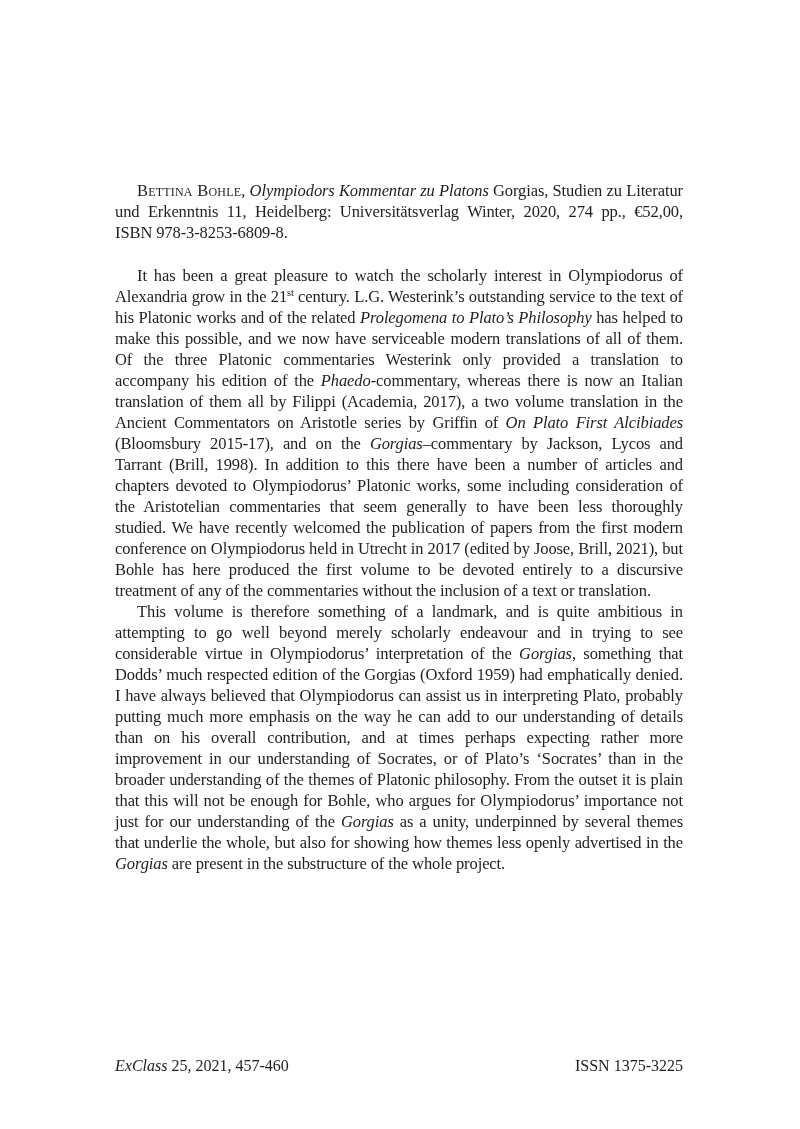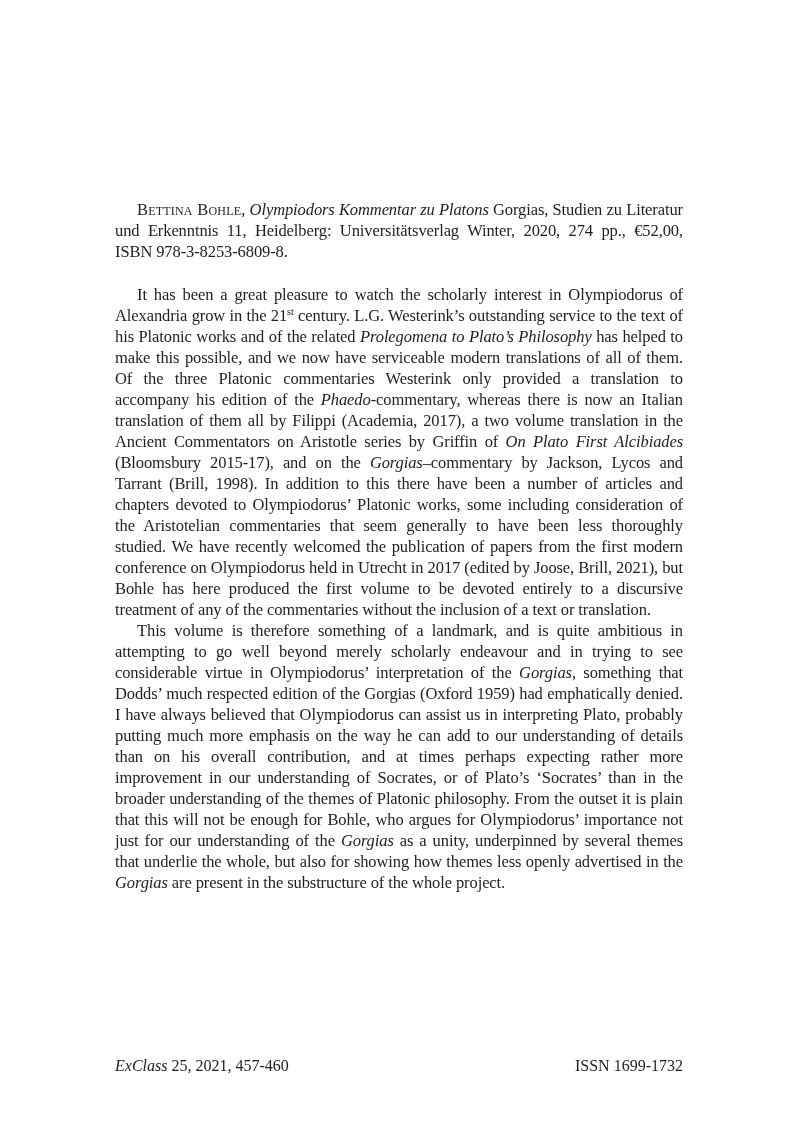--- a/index.html
+++ b/index.html
@@ -10,21 +10,21 @@
     height: 1129px;
     background: #ffffff;
     margin: 0 auto;
     font-family: "Liberation Serif", serif;
     color: #1e1e1e;
     overflow: hidden;
   }
   .text-col {
     position: absolute;
     left: 115px;
-    top: 199px;
+    top: 180px;
     width: 568px;
     font-family: Liberation Serif, serif;
   }
   .citation, .para {
     font-size: 16.5px;
     line-height: 21px;
     text-align: justify;
     text-indent: 22px;
     letter-spacing: -0.1px;
     hyphens: none;
@@ -53,15 +53,15 @@
 <div class="page">
   <div class="text-col">
     <p class="citation"><span class="sc">Bettina Bohle</span><span>, </span><span class="it">Olympiodors Kommentar zu Platons</span><span> Gorgias, Studien zu Literatur und Erkenntnis 11, Heidelberg: Universitätsverlag Winter, 2020, 274 pp., €52,00, ISBN 978-3-8253-6809-8.</span></p>
     <div>
         <p class="para"><span>It has been a great pleasure to watch the scholarly interest in Olympiodorus of Alexandria grow in the 21</span><span class="sup">st</span><span> century. L.G. Westerink’s outstanding service to the text of his Platonic works and of the related </span><span class="it">Prolegomena to Plato’s Philosophy</span><span> has helped to make this possible, and we now have serviceable modern translations of all of them. Of the three Platonic commentaries Westerink only provided a translation to accompany his edition of the </span><span class="it">Phaedo</span><span>-commentary, whereas there is now an Italian translation of them all by Filippi (Academia, 2017), a two volume translation in the Ancient Commentators on Aristotle series by Griffin of </span><span class="it">On Plato First Alcibiades</span><span> (Bloomsbury 2015-17), and on the </span><span class="it">Gorgias</span><span>–commentary by Jackson, Lycos and Tarrant (Brill, 1998). In addition to this there have been a number of articles and chapters devoted to Olympiodorus’ Platonic works, some including consideration of the Aristotelian commentaries that seem generally to have been less thoroughly studied. We have recently welcomed the publication of papers from the first modern conference on Olympiodorus held in Utrecht in 2017 (edited by Joose, Brill, 2021), but Bohle has here produced the first volume to be devoted entirely to a discursive treatment of any of the commentaries without the inclusion of a text or translation.</span></p>
         <p class="para"><span>This volume is therefore something of a landmark, and is quite ambitious in attempting to go well beyond merely scholarly endeavour and in trying to see considerable virtue in Olympiodorus’ interpretation of the </span><span class="it">Gorgias</span><span>, something that Dodds’ much respected edition of the Gorgias (Oxford 1959) had emphatically denied. I have always believed that Olympiodorus can assist us in interpreting Plato, probably putting much more emphasis on the way he can add to our understanding of details than on his overall contribution, and at times perhaps expecting rather more improvement in our understanding of Socrates, or of Plato’s ‘Socrates’ than in the broader understanding of the themes of Platonic philosophy. From the outset it is plain that this will not be enough for Bohle, who argues for Olympiodorus’ importance not just for our understanding of the </span><span class="it">Gorgias</span><span> as a unity, underpinned by several themes that underlie the whole, but also for showing how themes less openly advertised in the </span><span class="it">Gorgias</span><span> are present in the substructure of the whole project.</span></p>
       </div>
   </div>
   <div class="footer">
     <span><span class="it">ExClass</span><span> 25, 2021, 457-460</span></span>
-    <span>ISSN 1699-1732</span>
+    <span>ISSN 1375-3225</span>
   </div>
 </div>
 
 </body></html>

